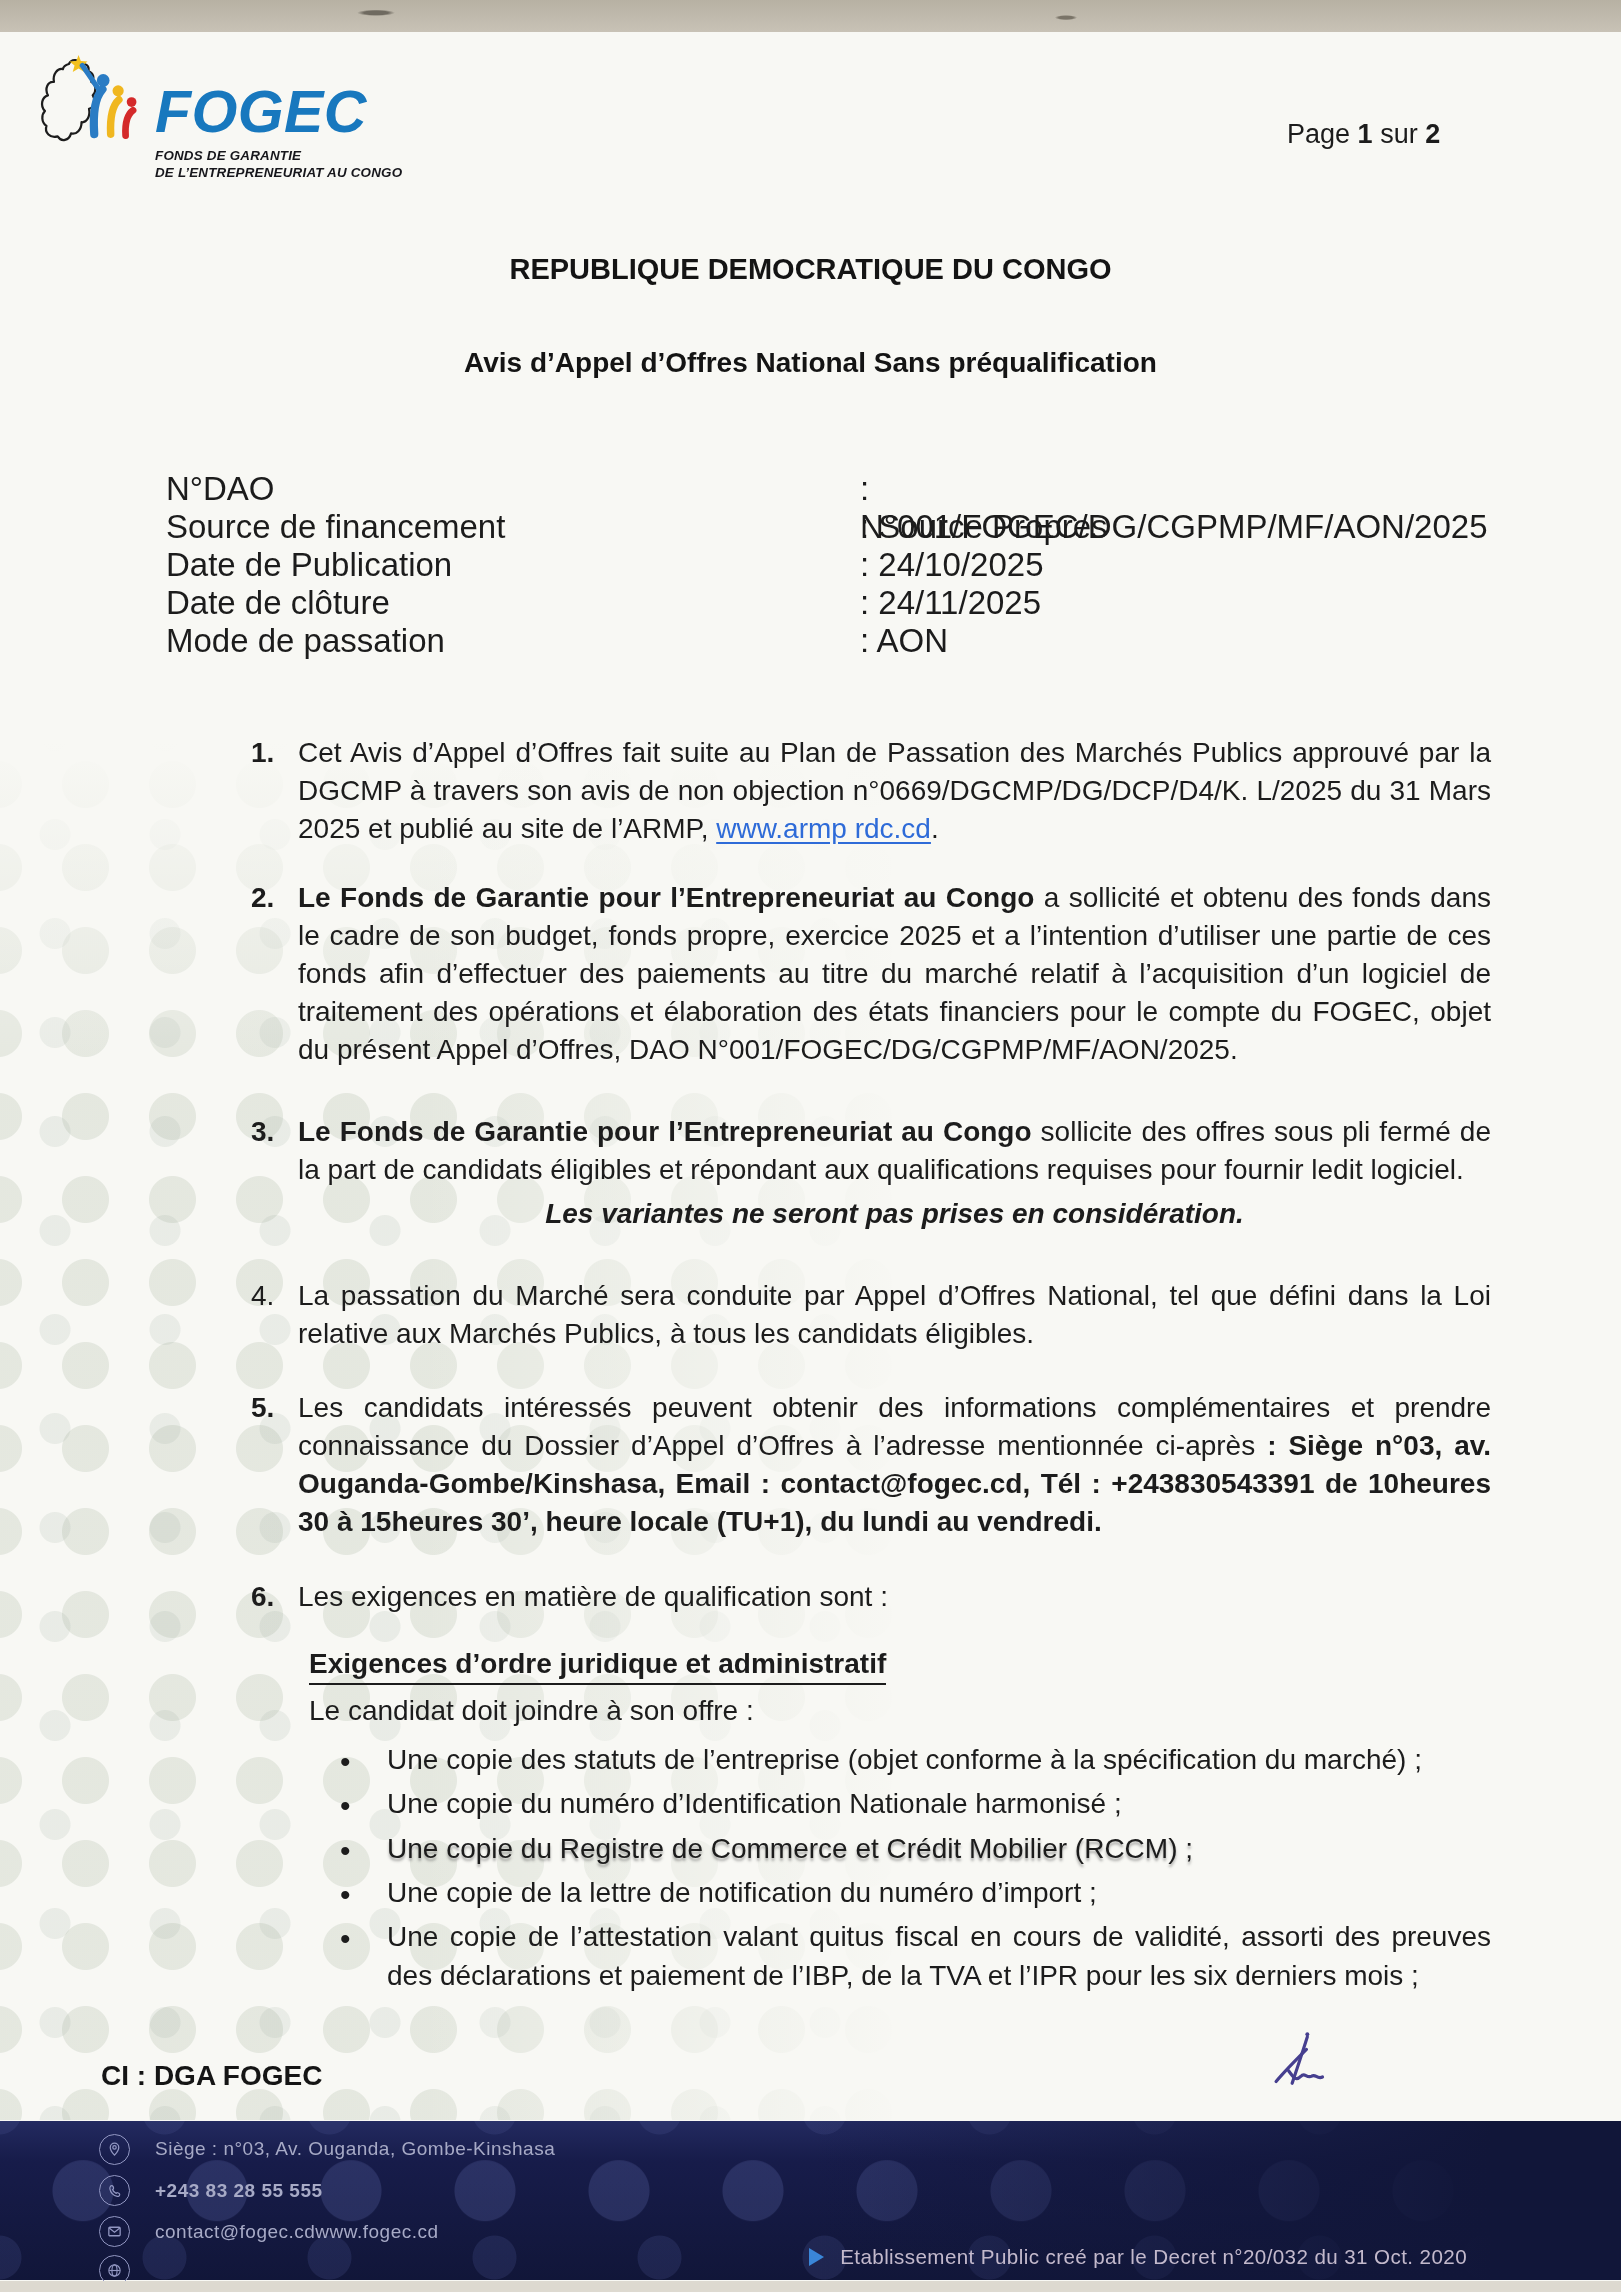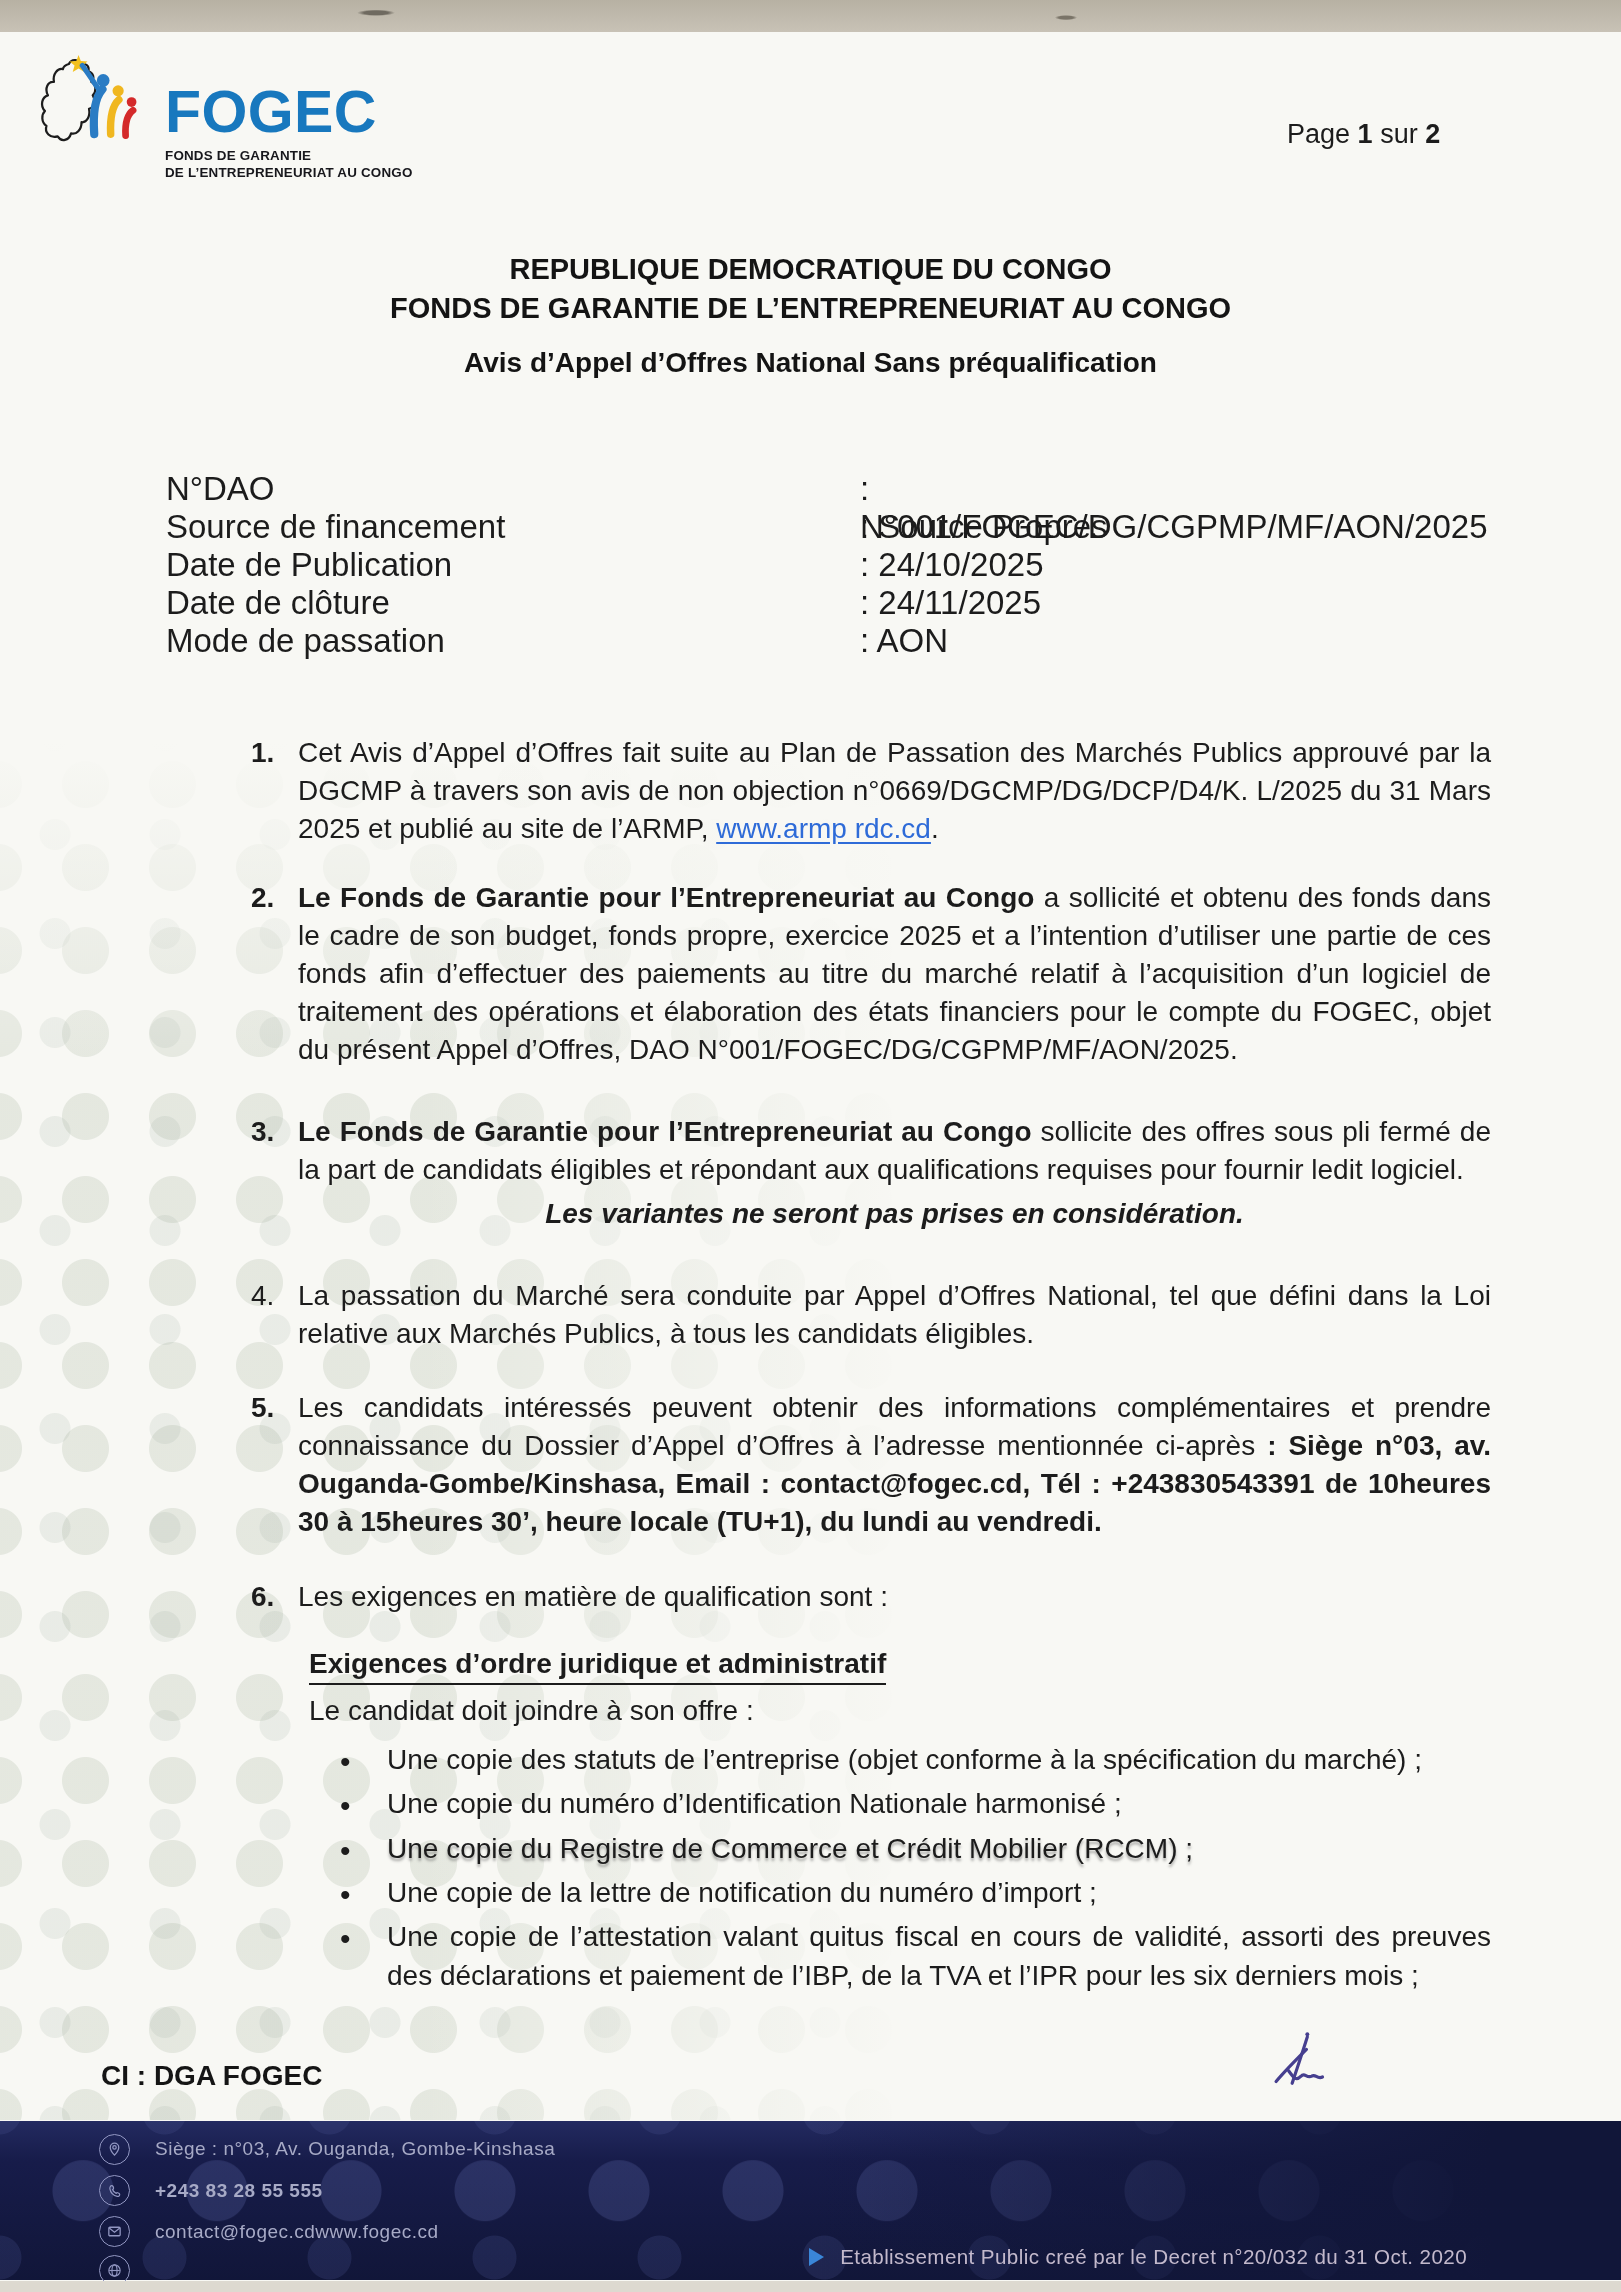--- a/index.html
+++ b/index.html
@@ -26,21 +26,21 @@
     background-position:0 0,45px 42px;
   }
   .watermark::after{content:"";position:absolute;inset:0;
     background:
       linear-gradient(to right, rgba(248,248,244,0) 45%, #f8f8f4 92%),
       linear-gradient(to bottom, #f8f8f4 0%, rgba(248,248,244,0) 24%);
   }
   
   .logo{position:absolute;left:36px;top:47px;display:flex;}
   .logo-mark{width:112px;height:134px;flex:none;}
-  .logo-textcol{margin-left:17px;margin-top:36px;}
+  .logo-textcol{margin-left:7px;margin-top:36px;font-style:italic;}
   .logo-name{font-size:59px;font-weight:800;color:#1878BE;line-height:1;letter-spacing:0.4px;}
   .logo-tagline{font-size:13.4px;font-weight:700;color:#17171c;line-height:1.3;margin-top:4.5px;letter-spacing:0.2px;}
   
   .page-number{position:absolute;top:119px;left:1287px;font-size:27px;color:#1c1c1c;}
   .page-number b{font-weight:700;}
   
   .title-line{position:absolute;left:0;width:100%;text-align:center;font-weight:700;font-size:29px;color:#141414;}
   .t1{top:253px;}
   .t2{top:292px;}
   .subtitle{top:347px;font-size:28px;}
@@ -123,21 +123,20 @@
   </div>
 
   <div class="page-number">
     <span>Page</span>
     <b>1</b>
     <span>sur</span>
     <b>2</b>
   </div>
 
   <div class="title-line t1">REPUBLIQUE DEMOCRATIQUE DU CONGO</div>
-  <div class="title-line t2">FONDS DE GARANTIE DE L’ENTREPRENEURIAT AU CONGO</div>
   <div class="title-line subtitle">Avis d’Appel d’Offres National Sans préqualification</div>
 
   <div class="fields">
     <div class="field-row">
       <div class="field-label">N°DAO</div>
       <div class="field-value">: N°001/FOGEC/DG/CGPMP/MF/AON/2025</div>
     </div>
     <div class="field-row">
       <div class="field-label">Source de financement</div>
       <div class="field-value">: Source Propres</div>

